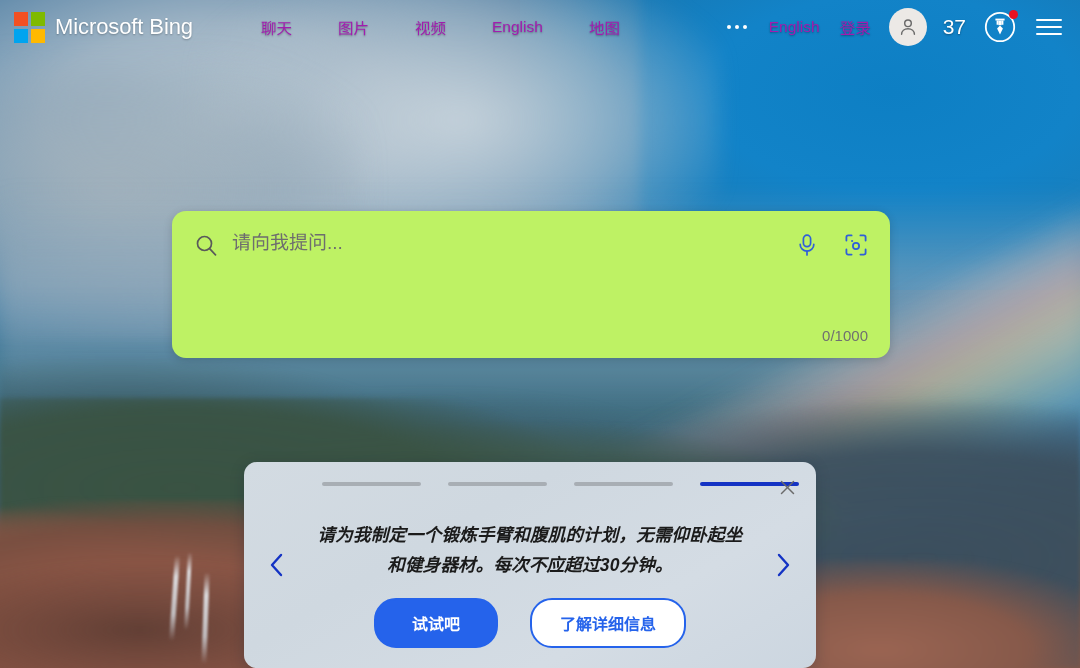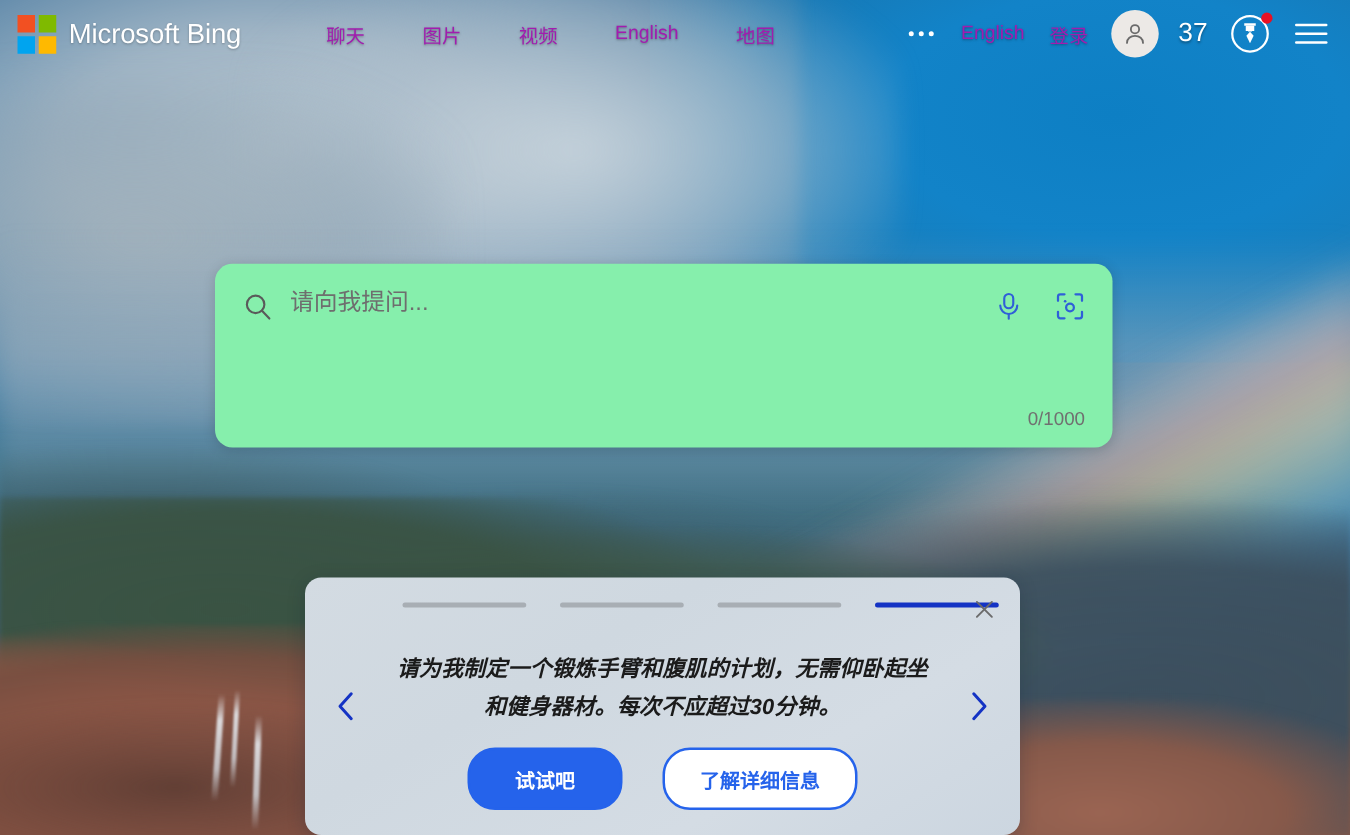--- a/index.html
+++ b/index.html
@@ -156,21 +156,21 @@
   #rewards-dot {
     position: absolute; right: 0px; top: 1px; width: 9px; height: 9px;
     border-radius: 50%; background: #e81123;
   }
   #hamburger { display: flex; flex-direction: column; gap: 5px; padding: 8px 2px; cursor: pointer; }
   #hamburger b { display: block; width: 26px; height: 2px; background: #fff; border-radius: 1px; }
 
   
   #searchbox {
     position: absolute; left: 172px; top: 211px; width: 718px; height: 147px;
-    background: #86efac; border-radius: 14px;
+    background: #bef264; border-radius: 14px;
     box-shadow: 0 2px 10px rgba(0,0,0,0.16);
     z-index: 20;
   }
   #search-icon { position: absolute; left: 22px; top: 22px; }
   #search-input {
     position: absolute; left: 58px; top: 20px; width: 740px;
     border: none; outline: none; background: transparent;
     font-size: 19px; color: #1b1b1b;
     font-family: "Liberation Sans", "DejaVu Sans", sans-serif;
   }

